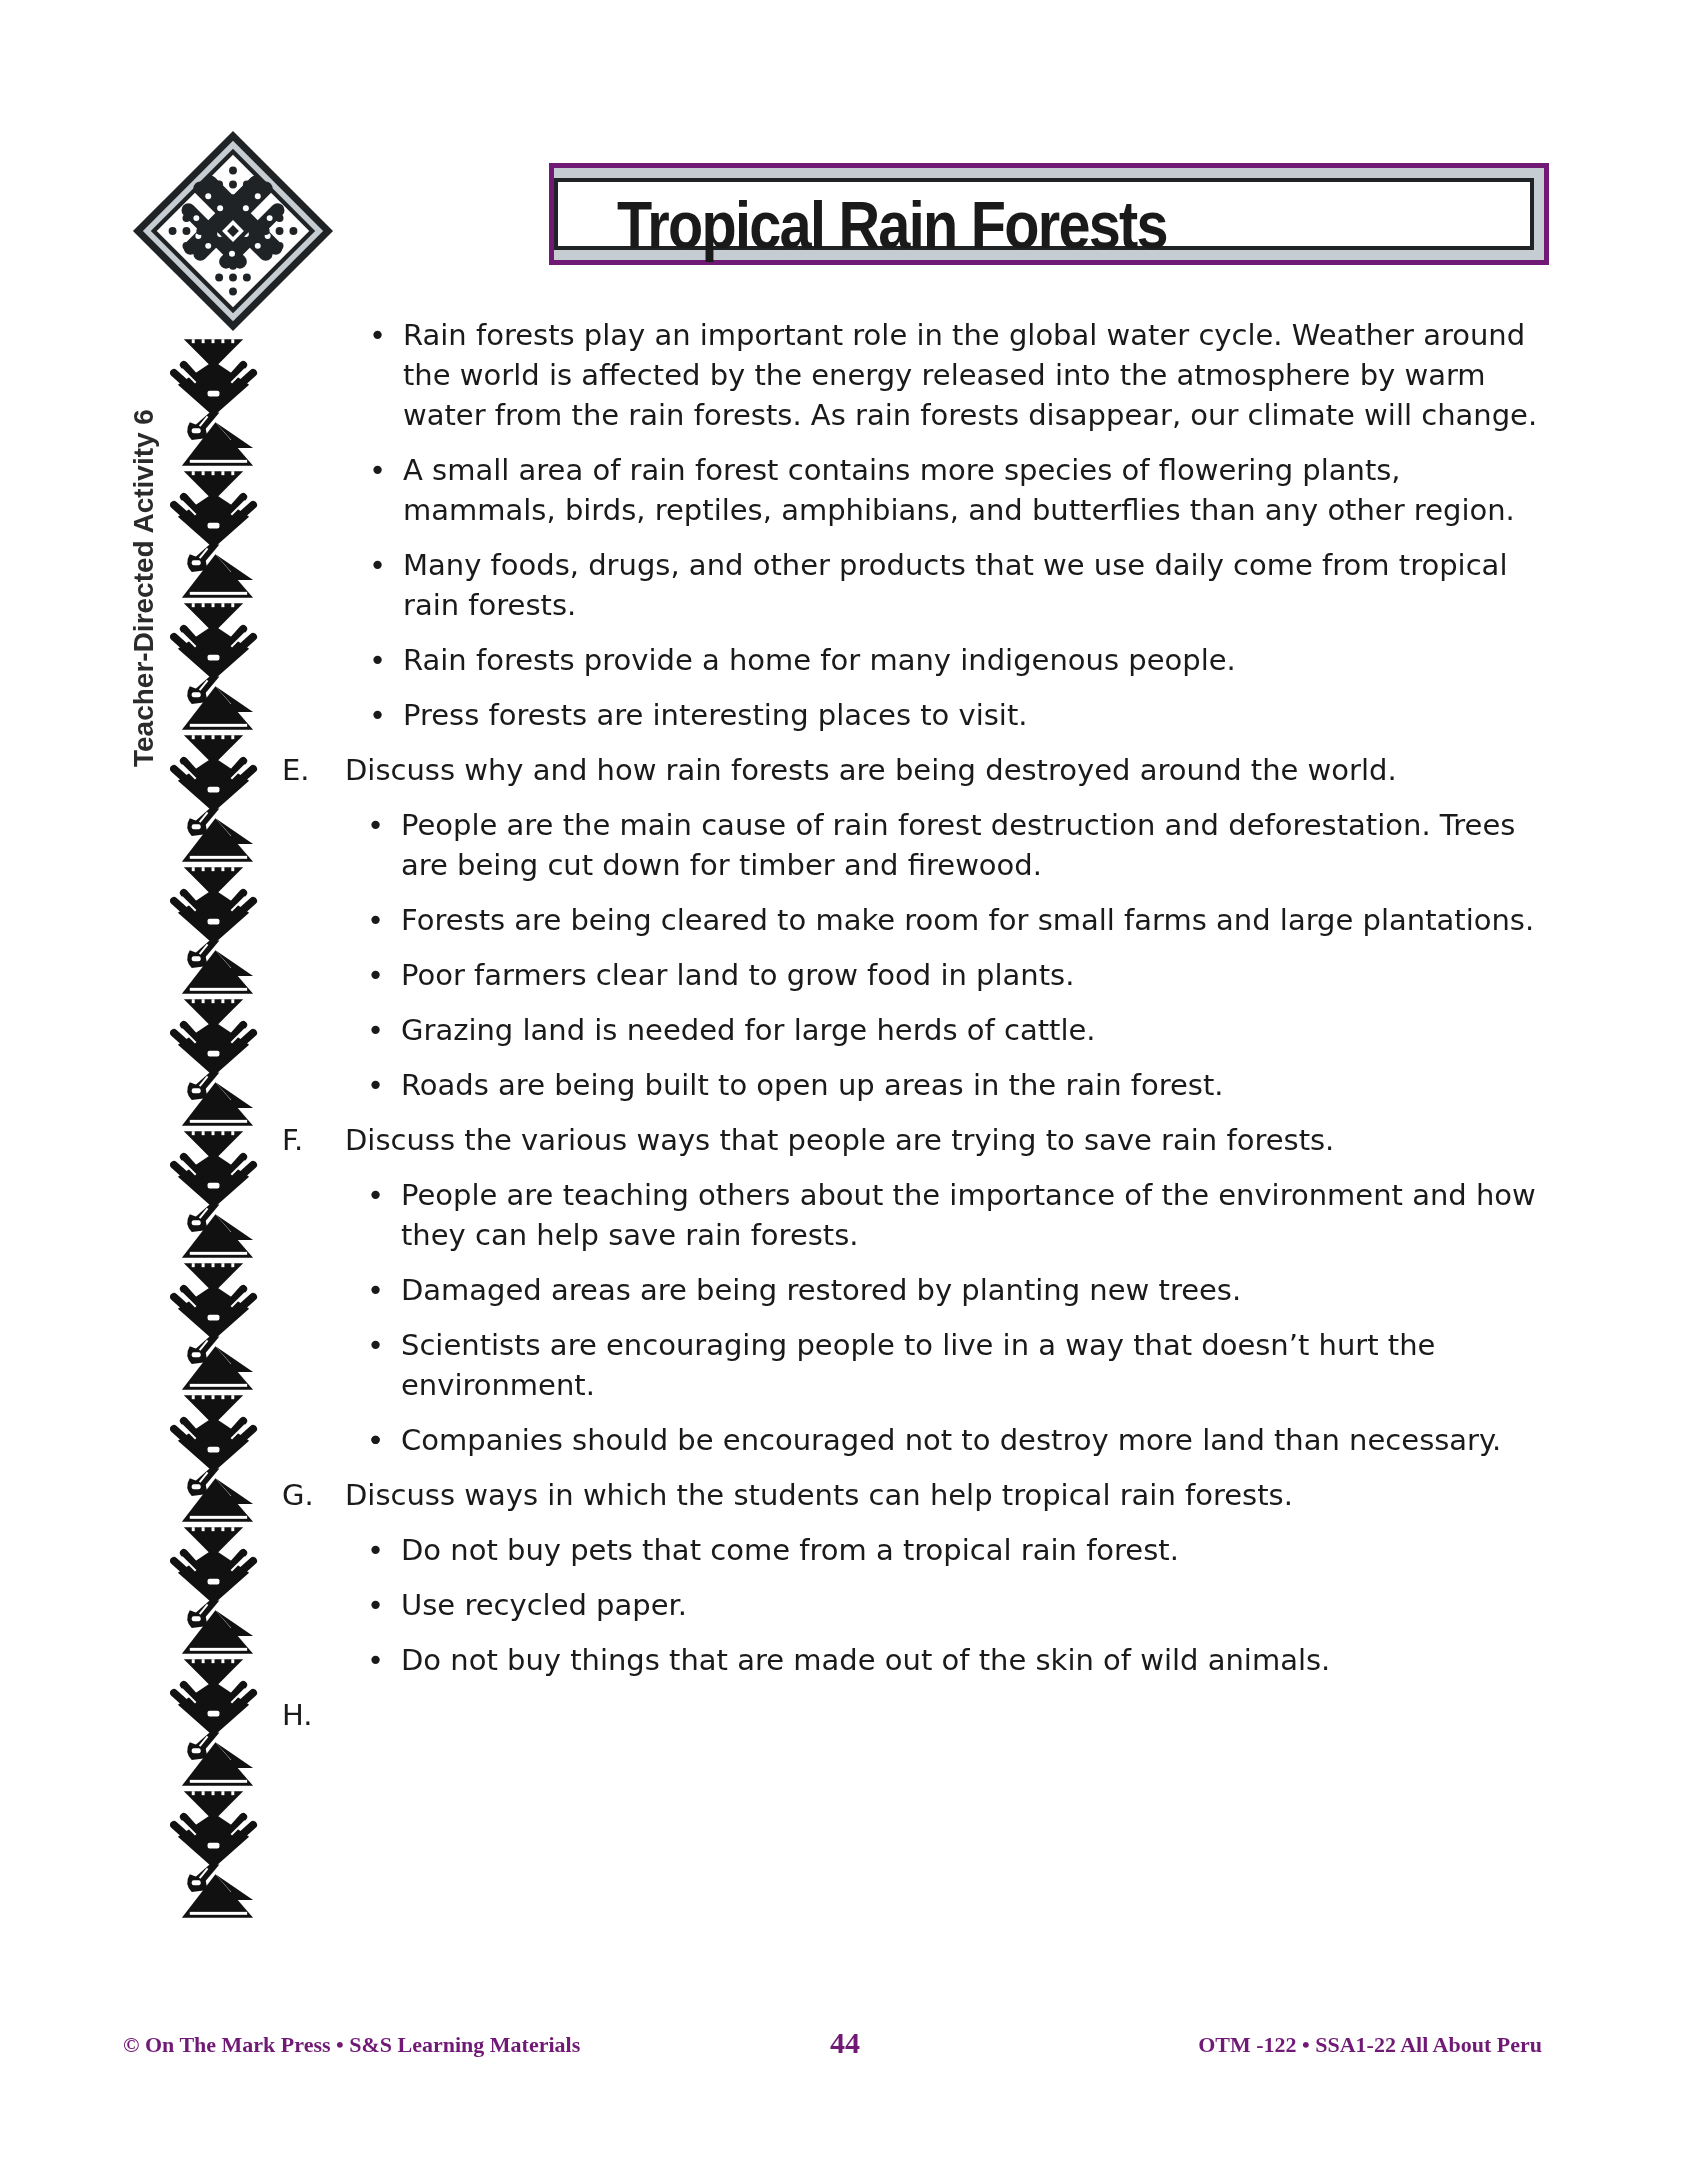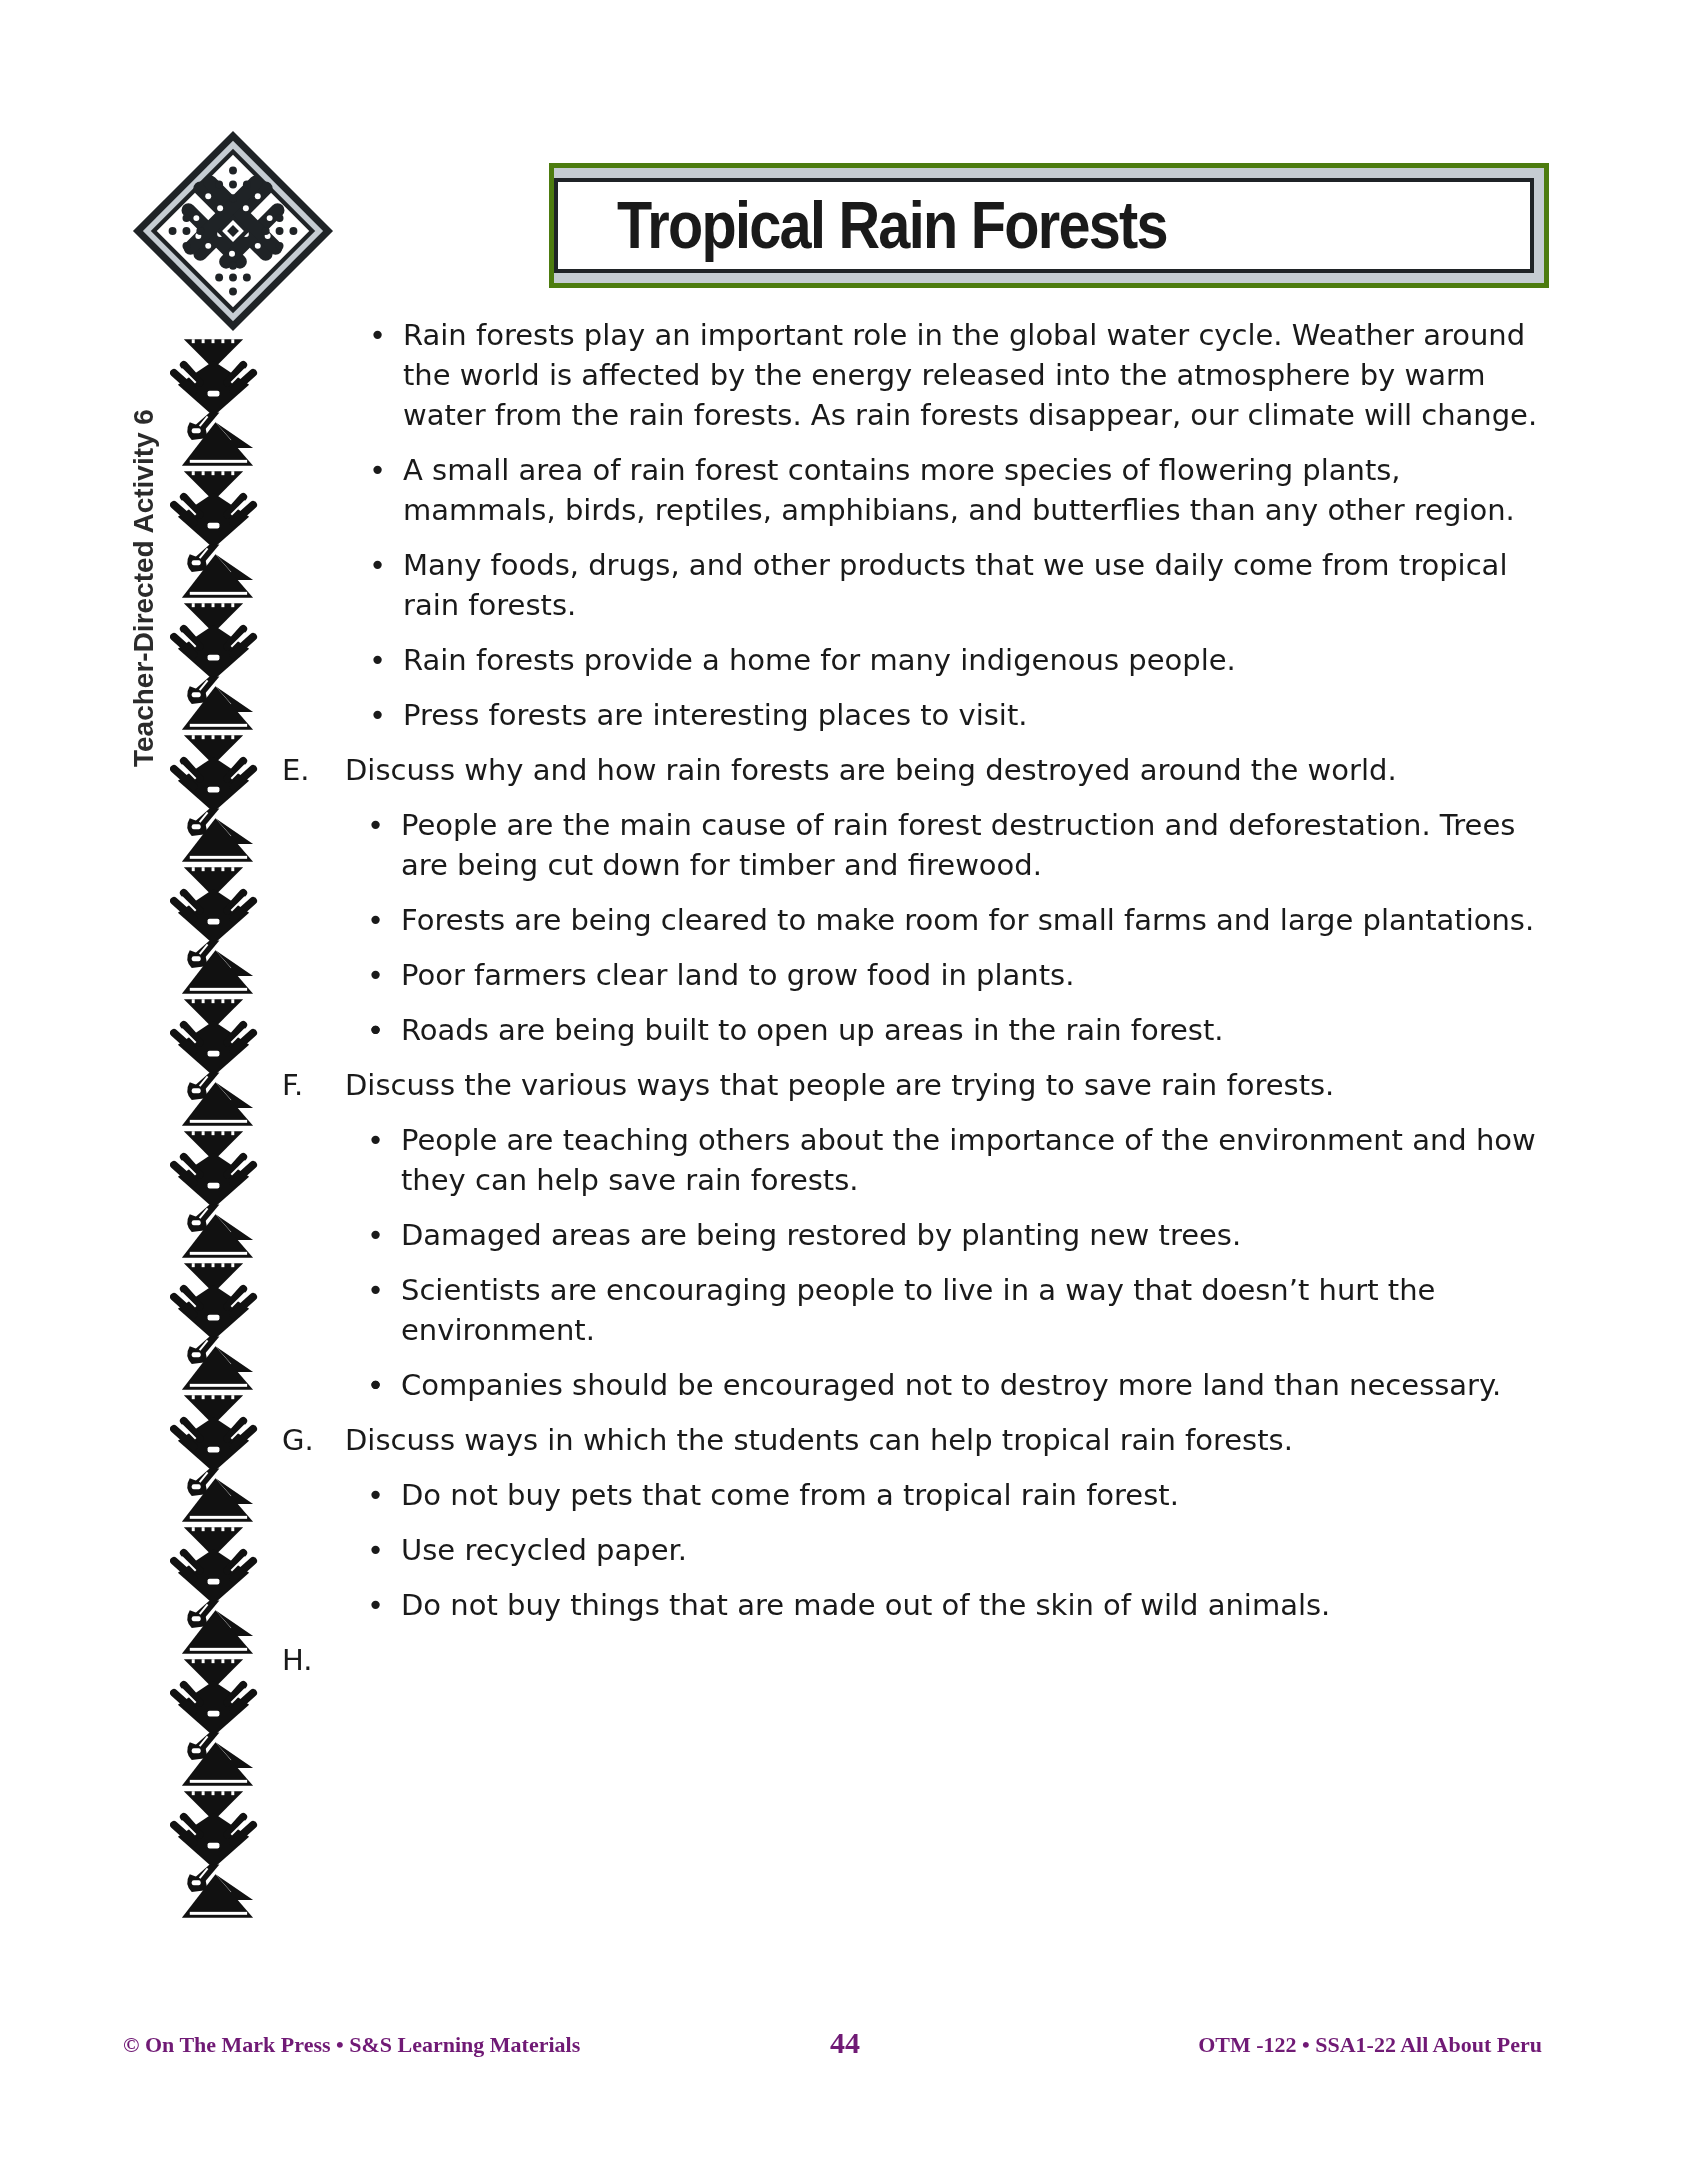--- a/index.html
+++ b/index.html
@@ -1,20 +1,20 @@
 <!DOCTYPE html>
 <html><head>
 <meta charset="utf-8">
 <style>
   html, body { margin: 0; padding: 0; background: #ffffff; }
   body { width: 1683px; height: 2178px; position: relative; overflow: hidden; color: #1a1a1a; }
 
   
-  .title-frame { position: absolute; left: 549px; top: 163px; width: 1000px; height: 125px;
-    box-sizing: border-box; border: 5px solid #4d7c0f; background: #c5ccd2; }
+  .title-frame { position: absolute; left: 549px; top: 163px; width: 1000px; height: 102px;
+    box-sizing: border-box; border: 5px solid #701a75; background: #c5ccd2; }
   .title-inner { position: absolute; left: 0; top: 10px; right: 10px; bottom: 10px;
     box-sizing: border-box; border: 4px solid #1f2326; background: #ffffff; }
   .page-title { position: absolute; left: 59px; top: 4px; margin: 0;
     font-family: "Liberation Sans", sans-serif; font-weight: bold; font-size: 67px;
     letter-spacing: -2px; transform: scaleX(0.86); transform-origin: left center; color: #1a1a1a; }
 
   
   .emblem { position: absolute; left: 129px; top: 127px; width: 208px; height: 208px; }
 
   
@@ -474,21 +474,21 @@
   </ul>
 
   <div class="section">
     <span class="section-letter">E.</span>
     <span>Discuss why and how rain forests are being destroyed around the world.</span>
   </div>
   <ul class="bullets section-sublist">
     <li class="bullet-item"><span class="bullet-dot">•</span><span>People are the main cause of rain forest destruction and deforestation. Trees are being cut down for timber and firewood.</span></li>
     <li class="bullet-item"><span class="bullet-dot">•</span><span>Forests are being cleared to make room for small farms and large plantations.</span></li>
     <li class="bullet-item"><span class="bullet-dot">•</span><span>Poor farmers clear land to grow food in plants.</span></li>
-    <li class="bullet-item"><span class="bullet-dot">•</span></li>
+    <li class="bullet-item"><span class="bullet-dot">•</span><span>Grazing land is needed for large herds of cattle.</span></li>
     <li class="bullet-item"><span class="bullet-dot">•</span><span>Roads are being built to open up areas in the rain forest.</span></li>
   </ul>
 
   <div class="section">
     <span class="section-letter">F.</span>
     <span>Discuss the various ways that people are trying to save rain forests.</span>
   </div>
   <ul class="bullets section-sublist">
     <li class="bullet-item"><span class="bullet-dot">•</span><span>People are teaching others about the importance of the environment and how they can help save rain forests.</span></li>
     <li class="bullet-item"><span class="bullet-dot">•</span><span>Damaged areas are being restored by planting new trees.</span></li>

